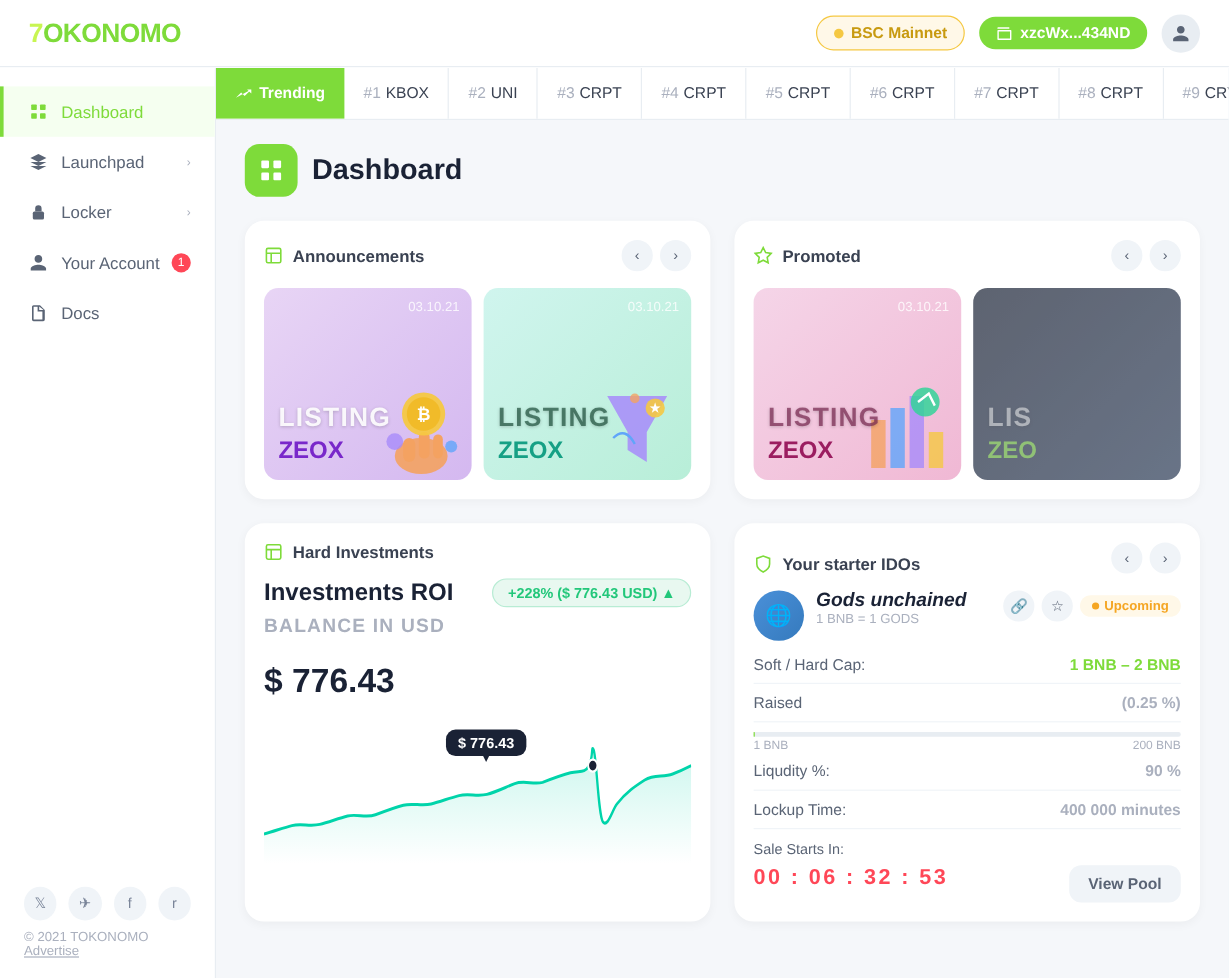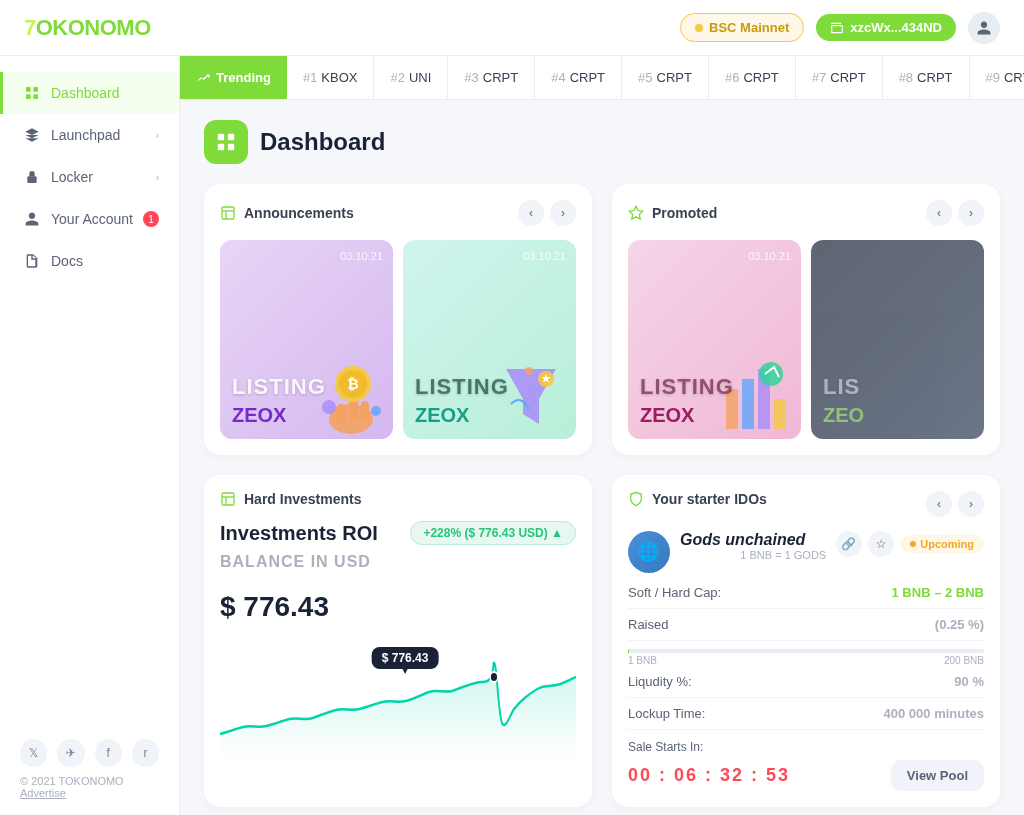--- a/index.html
+++ b/index.html
@@ -167,21 +167,21 @@
       width: 26px; height: 26px; border-radius: 50%;
       background: #f0f4f8; border: none; cursor: pointer;
       display: flex; align-items: center; justify-content: center;
       font-size: 12px; color: #5a6475;
     }
 
     
     .announce-grid { display: grid; grid-template-columns: 1fr 1fr; gap: 10px; }
     .announce-card {
       border-radius: 12px;
-      height: 199px;
+      height: 160px;
       position: relative;
       overflow: hidden;
       display: flex;
       flex-direction: column;
       justify-content: flex-end;
       padding: 12px;
     }
     .announce-card.purple { background: linear-gradient(135deg, #e8d5f5 0%, #d4b8f0 100%); }
     .announce-card.mint { background: linear-gradient(135deg, #d0f5ee 0%, #b8eed8 100%); }
     .announce-card.pink { background: linear-gradient(135deg, #f5d5e8 0%, #f0b8d4 100%); }
@@ -235,26 +235,26 @@
       bottom: -5px;
       left: 50%;
       transform: translateX(-50%);
       width: 10px; height: 10px;
       background: #1a2235;
       clip-path: polygon(50% 100%, 0 0, 100% 0);
     }
 
     
     .ido-card { background: #fff; border-radius: 16px; padding: 16px; box-shadow: 0 2px 8px rgba(0,0,0,0.04); }
-    .ido-header { display: flex; align-items: flex-start; gap: 8px; margin-bottom: 14px; }
+    .ido-header { display: flex; align-items: flex-end; gap: 8px; margin-bottom: 14px; }
     .ido-project-header { display: flex; align-items: flex-start; gap: 10px; margin-bottom: 12px; }
     .ido-logo { width: 42px; height: 42px; border-radius: 50%; background: linear-gradient(135deg, #4a90d9 0%, #357abd 100%); display: flex; align-items: center; justify-content: center; font-size: 18px; flex-shrink: 0; }
     .ido-meta { flex: 1; }
     .ido-name { font-size: 16px; font-weight: 700; color: #1a2235; font-style: italic; }
-    .ido-sub { font-size: 11px; color: #aab0be; text-align: right; }
+    .ido-sub { font-size: 11px; color: #aab0be; }
     .ido-actions { display: flex; gap: 6px; align-items: center; }
     .ido-action-btn { width: 26px; height: 26px; border-radius: 50%; background: #f0f4f8; border: none; cursor: pointer; display: flex; align-items: center; justify-content: center; font-size: 12px; color: #5a6475; }
     .upcoming-badge {
       background: #fff8e8;
       color: #f5a623;
       border-radius: 12px;
       padding: 3px 10px;
       font-size: 11px;
       font-weight: 600;
       display: flex; align-items: center; gap: 4px;
@@ -270,21 +270,21 @@
 
     
     .progress-bar-wrap { margin: 4px 0 8px; }
     .progress-bar-track { height: 4px; background: #e8edf2; border-radius: 2px; }
     .progress-bar-fill { height: 4px; background: #7edb3a; border-radius: 2px; width: 0.25%; }
     .progress-labels { display: flex; justify-content: space-between; font-size: 10px; color: #aab0be; margin-top: 2px; }
 
     
     .countdown-section { margin-top: 10px; }
     .countdown-label { font-size: 12px; color: #5a6475; margin-bottom: 6px; }
-    .countdown-row { display: flex; align-items: center; justify-content: space-between; gap: 24px; }
+    .countdown-row { display: flex; align-items: flex-start; justify-content: space-between; gap: 24px; }
     .countdown-time { font-size: 18px; font-weight: 700; color: #ff4757; letter-spacing: 2px; }
     .view-pool-btn {
       background: #f0f4f8;
       border: none;
       border-radius: 10px;
       padding: 8px 16px;
       font-size: 13px;
       font-weight: 600;
       color: #5a6475;
       cursor: pointer;

